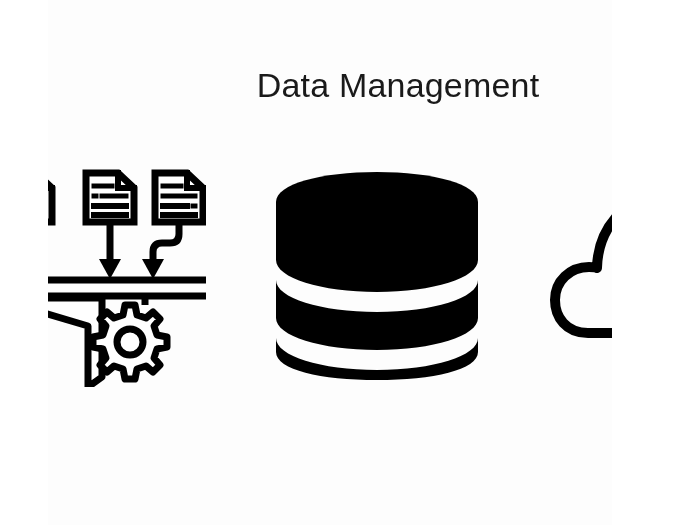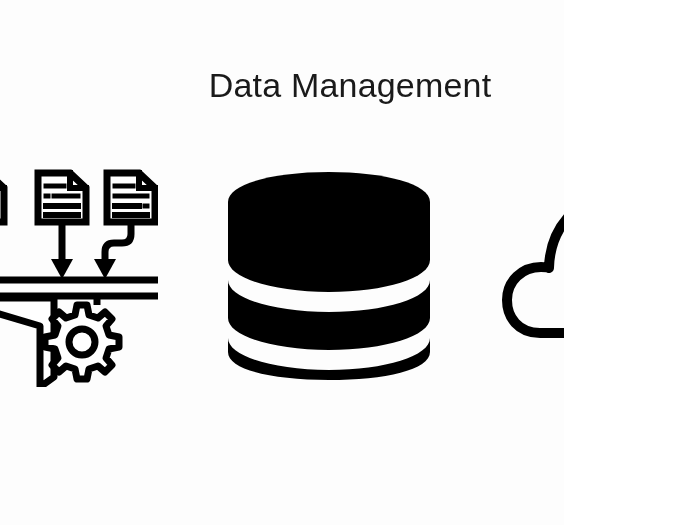--- a/index.html
+++ b/index.html
@@ -12,20 +12,21 @@
     height: 525px;
     overflow: hidden;
     font-family: "Liberation Sans", sans-serif;
   }
   #canvas {
     position: relative;
     width: 564px;
     height: 525px;
     background: #fdfdfd;
     overflow: hidden;
+    margin-left: 48px;
   }
   #page-title {
     position: absolute;
     left: 0;
     top: 64px;
     width: 700px;
     text-align: center;
     font-family: "Liberation Sans", sans-serif;
     font-size: 34px;
     font-weight: 400;

